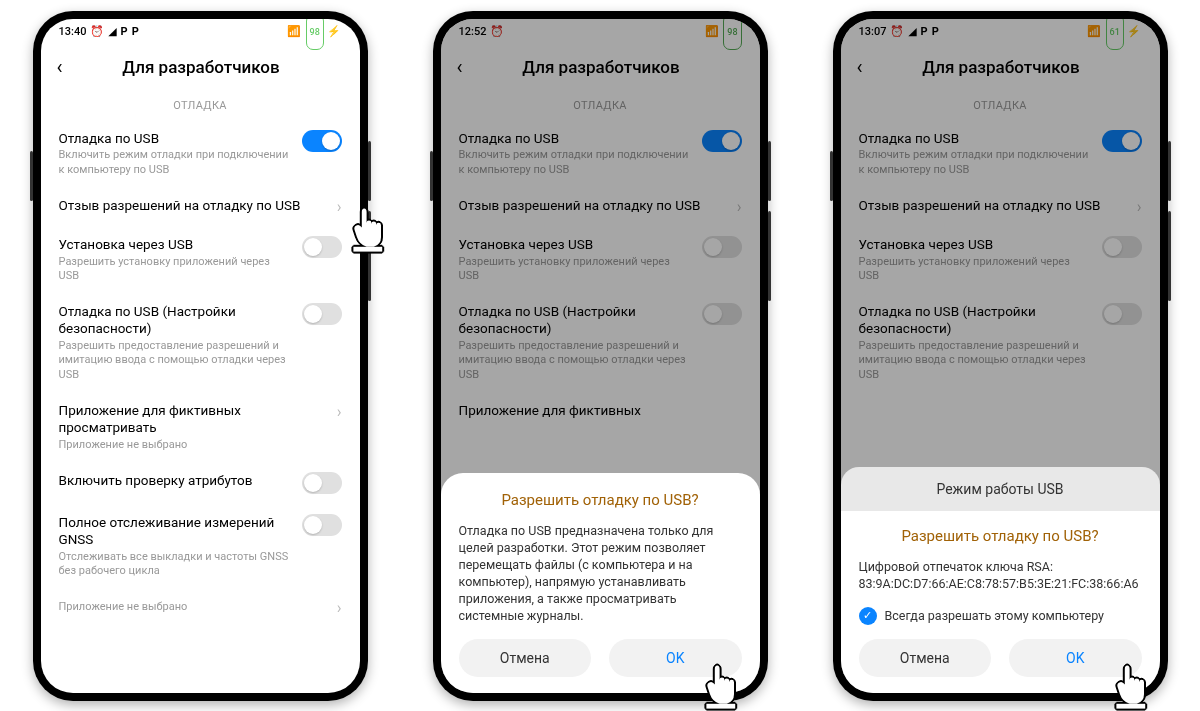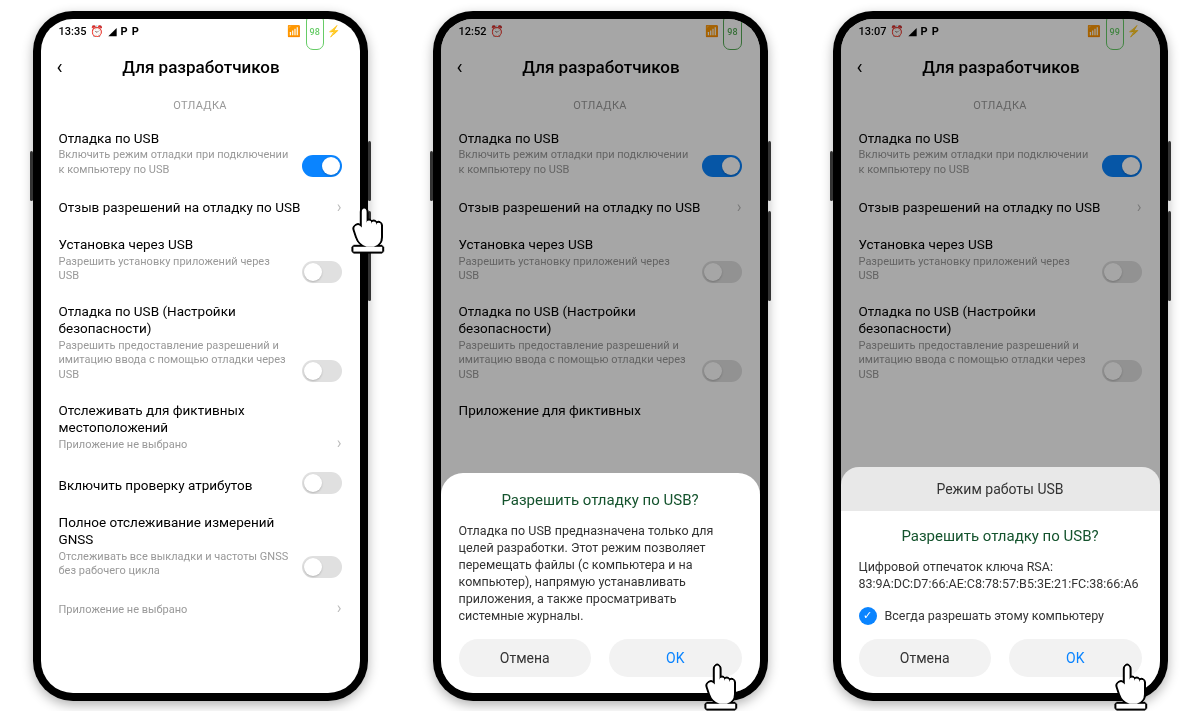--- a/index.html
+++ b/index.html
@@ -70,21 +70,21 @@
     font-size: 11px;
     color: #999;
     padding: 6px 18px 8px;
     letter-spacing: 0.3px;
     text-align: center;
   }
   .content { flex:1; overflow:hidden; }
   .row {
     padding: 10px 18px;
     display: flex;
-    align-items: flex-end;
+    align-items: flex-start;
     gap: 12px;
   }
   .row-text { flex: 1; }
   .row-title { font-size: 13.5px; color: #000; line-height: 1.25; }
   .row-sub { font-size: 11px; color: #999; line-height: 1.3; margin-top: 2px; }
   .toggle {
     width: 40px; height: 22px; border-radius: 11px;
     background: #e0e0e0; position: relative; flex-shrink: 0;
   }
   .toggle.on { background: #0a84ff; }
@@ -113,21 +113,21 @@
     text-align:center;
     font-size: 14px;
     color:#333;
     margin: 0 -18px 0px -18px;
     margin-top: -18px;
     margin-bottom: 16px;
   }
   .sheet-title {
     text-align:center;
     font-size: 15px;
-    color:#14532d;
+    color:#a16207;
     font-weight:400;
     margin-bottom: 14px;
   }
   .sheet-body {
     font-size: 12.5px;
     color:#333;
     line-height:1.35;
     margin-bottom: 14px;
     word-wrap: break-word;
   }
@@ -158,21 +158,21 @@
 </head>
 <body>
 
 <div class="phone">
   <div class="phone-buttons-left"></div>
     <div class="phone-buttons-right"></div>
     <div class="phone-buttons-right2"></div>
   <div class="screen">
     <div class="status-bar">
       <div class="status-left">
-        <span>13:35</span>
+        <span>13:40</span>
         <span>⏰</span>
         <span>◢</span>
         <span style="font-weight:bold;">P</span>
         <span style="font-weight:bold;">P</span>
       </div>
       <div class="status-right">
         <span>📶</span>
         <span class="battery light">
             <span>98</span>
           </span>
@@ -207,21 +207,21 @@
       </div>
       <div class="row">
         <div class="row-text">
           <div class="row-title">Отладка по USB (Настройки безопасности)</div>
           <div class="row-sub">Разрешить предоставление разрешений и имитацию ввода с помощью отладки через USB</div>
         </div>
         <div class="toggle"></div>
       </div>
       <div class="row">
         <div class="row-text">
-          <div class="row-title">Отслеживать для фиктивных местоположений</div>
+          <div class="row-title">Приложение для фиктивных просматривать</div>
           <div class="row-sub">Приложение не выбрано</div>
         </div>
         <span class="chevron">›</span>
       </div>
       <div class="row">
         <div class="row-text">
             <div class="row-title">Включить проверку атрибутов</div>
           </div>
         <div class="toggle"></div>
       </div>
@@ -328,21 +328,21 @@
       <div class="status-left">
         <span>13:07</span>
         <span>⏰</span>
         <span>◢</span>
         <span style="font-weight:bold;">P</span>
         <span style="font-weight:bold;">P</span>
       </div>
       <div class="status-right">
         <span>📶</span>
         <span class="battery light">
-            <span>99</span>
+            <span>61</span>
           </span>
         <span>⚡</span>
       </div>
     </div>
     <div class="header">
       <span class="back-btn">‹</span>
       <span class="header-title">Для разработчиков</span>
     </div>
     <div class="section-label">ОТЛАДКА</div>
     <div class="content">

